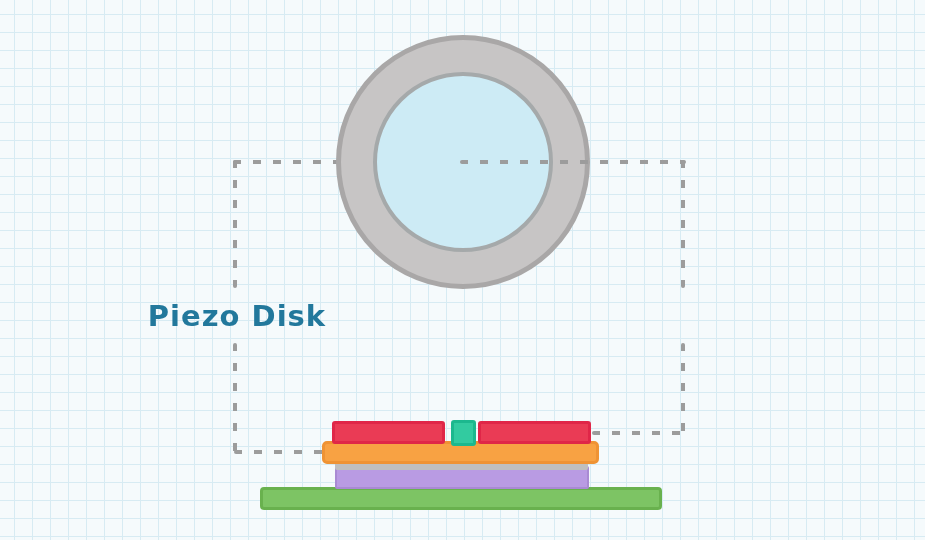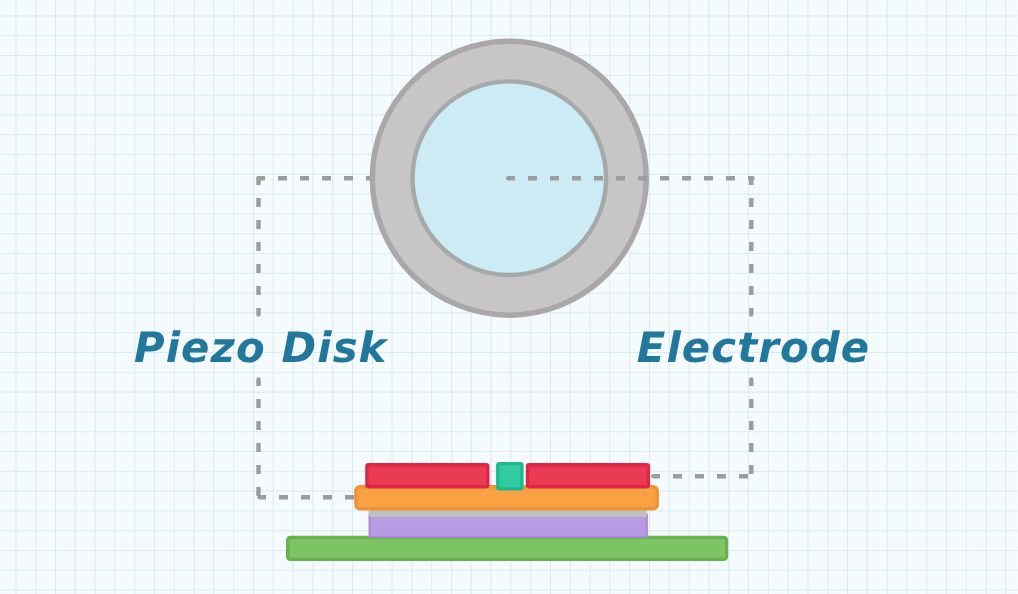--- a/index.html
+++ b/index.html
@@ -63,23 +63,22 @@
     background: var(--disk-face-fill, #cdebf5);
     border: 4px solid var(--disk-face-stroke, #a5a9aa);
     border-radius: 50%;
     z-index: 5;
   }
 
   
   .callout-label {
     z-index: 8;
     transform: translate(-50%, -50%);
-    font-style: italic;
     font-weight: bold;
-    font-size: 38px;
+    font-size: 29px;
     letter-spacing: 1px;
     color: var(--label-text, #22789c);
     white-space: nowrap;
   }
 
   
   .layer {
     box-sizing: border-box;
   }
   .base-green {
@@ -140,21 +139,20 @@
   <div class="abs dash-v" style="left:681px; top:160px; height:128px;"></div>
   <div class="abs dash-v" style="left:681px; top:343px; height:92px;"></div>
 
   <div class="abs dash-h" style="left:234px; top:450px; width:90px;"></div>
   <div class="abs dash-h" style="left:592px; top:431px; width:94px;"></div>
 
   <div class="abs disk-ring"></div>
   <div class="abs disk-face"></div>
 
   <div class="abs callout-label" style="left:237px; top:316px;">Piezo Disk</div>
-  <div class="abs callout-label" style="left:685px; top:316px;">Electrode</div>
 
   <div class="abs layer base-green"></div>
   <div class="abs layer piezo-purple"></div>
   <div class="abs layer strip-gray"></div>
   <div class="abs layer layer-orange"></div>
   <div class="abs layer electrode-red left"></div>
   <div class="abs layer electrode-red right"></div>
   <div class="abs layer contact-teal"></div>
 
 </div>

